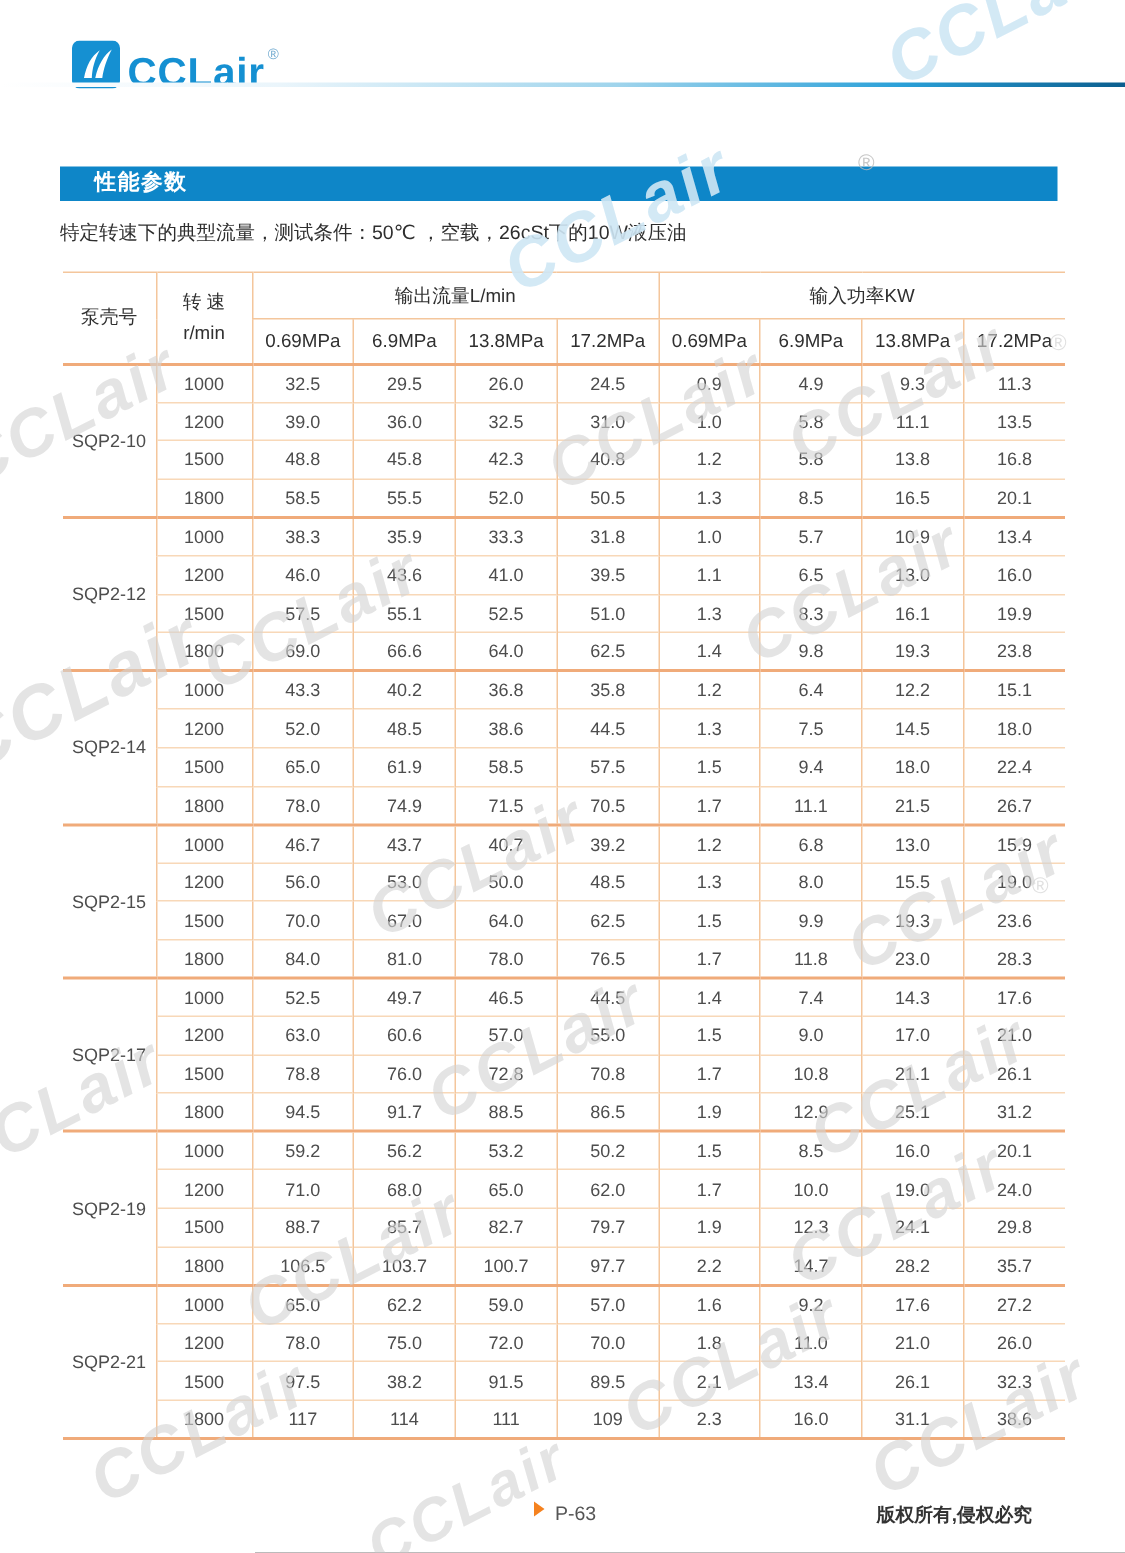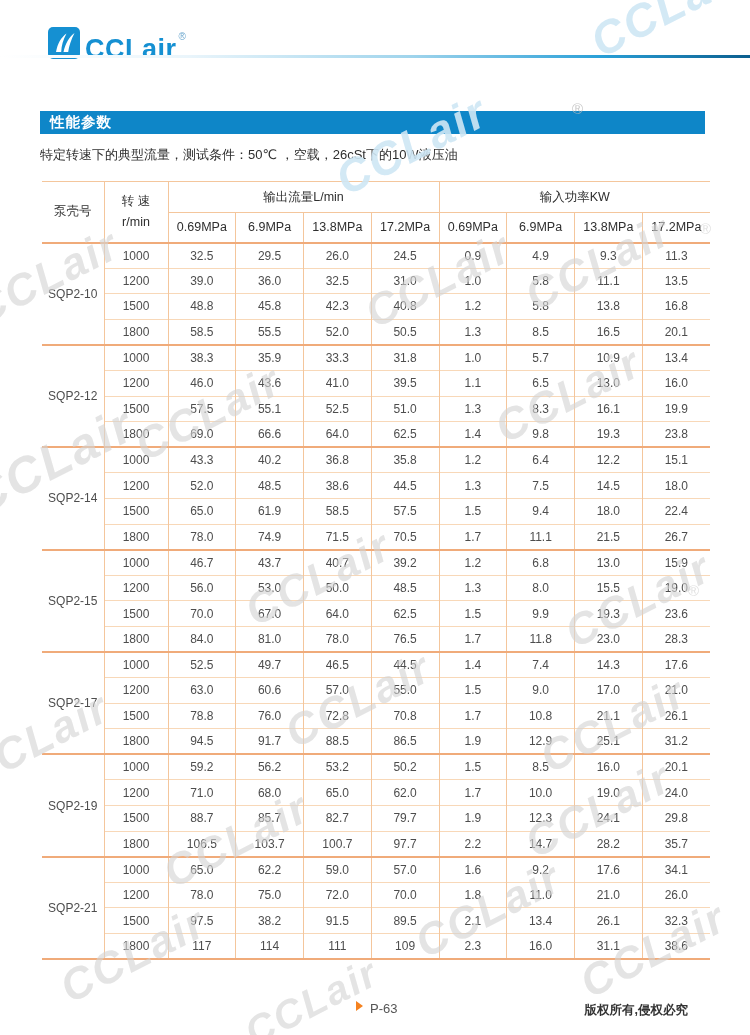--- a/index.html
+++ b/index.html
@@ -22,21 +22,21 @@
   
   .logo-area{position:absolute;left:48px;top:20px;display:flex;align-items:center;}
   .logo-box{width:32px;height:32px;display:block;}
   .logo-text{font-size:27px;font-weight:bold;color:var(--brand-blue);letter-spacing:0.5px;margin-left:5px;line-height:34px;}
   .logo-reg{font-size:10px;color:#6fa9cf;vertical-align:18px;font-weight:normal;margin-left:2px;}
   .slogan{position:absolute;right:62px;top:31px;font-size:16px;font-weight:bold;color:var(--accent-orange);letter-spacing:1px;}
   .header-rule{position:absolute;left:0;top:55px;width:750px;height:3px;
     background:linear-gradient(to right,#ffffff 0%,#eaf5fb 25%,#9fd4ec 55%,#2aa0d8 80%,#0b5e8e 100%);}
   
   .section-bar{position:absolute;left:40px;top:111px;width:665px;height:23px;background:var(--bar-blue);}
-  .section-title{color:#ffffff;font-size:14.5px;font-weight:bold;line-height:23px;padding-left:10px;letter-spacing:1px;}
+  .section-title{color:#ffffff;font-size:14.5px;font-weight:bold;line-height:23px;padding-left:23px;letter-spacing:1px;}
   .subtitle{position:absolute;left:40px;top:146px;font-size:13px;color:#2e2e2e;}
   
   .table-wrap{position:absolute;left:42px;top:181px;width:668px;}
   table{border-collapse:collapse;table-layout:fixed;width:668px;border-bottom:2px solid var(--line-major);}
   th,td{text-align:center;vertical-align:middle;font-weight:normal;}
   thead tr.h1 th{height:31px;border-top:1px solid var(--line-v);font-size:12.5px;color:var(--text-dark);}
   thead tr.h1 th[rowspan]{border-bottom:2px solid var(--line-major);}
   thead tr.h2 th{height:30px;border-bottom:2px solid var(--line-major);font-size:12.5px;color:var(--text-dark);}
   th.gtitle{border-bottom:1px solid var(--line-v);text-align:center;}
   .v{border-left:1px solid var(--line-v);}
@@ -410,21 +410,21 @@
           <tr class="block-start">
             <td rowspan="4" class="model-cell">SQP2-21</td>
             <td class="speed-cell">1000</td>
             <td>65.0</td>
             <td>62.2</td>
             <td>59.0</td>
             <td>57.0</td>
             <td>1.6</td>
             <td>9.2</td>
             <td>17.6</td>
-            <td>34.1</td>
+            <td>27.2</td>
           </tr>
           <tr>
             <td class="speed-cell">1200</td>
             <td>78.0</td>
             <td>75.0</td>
             <td>72.0</td>
             <td>70.0</td>
             <td>1.8</td>
             <td>11.0</td>
             <td>21.0</td>

